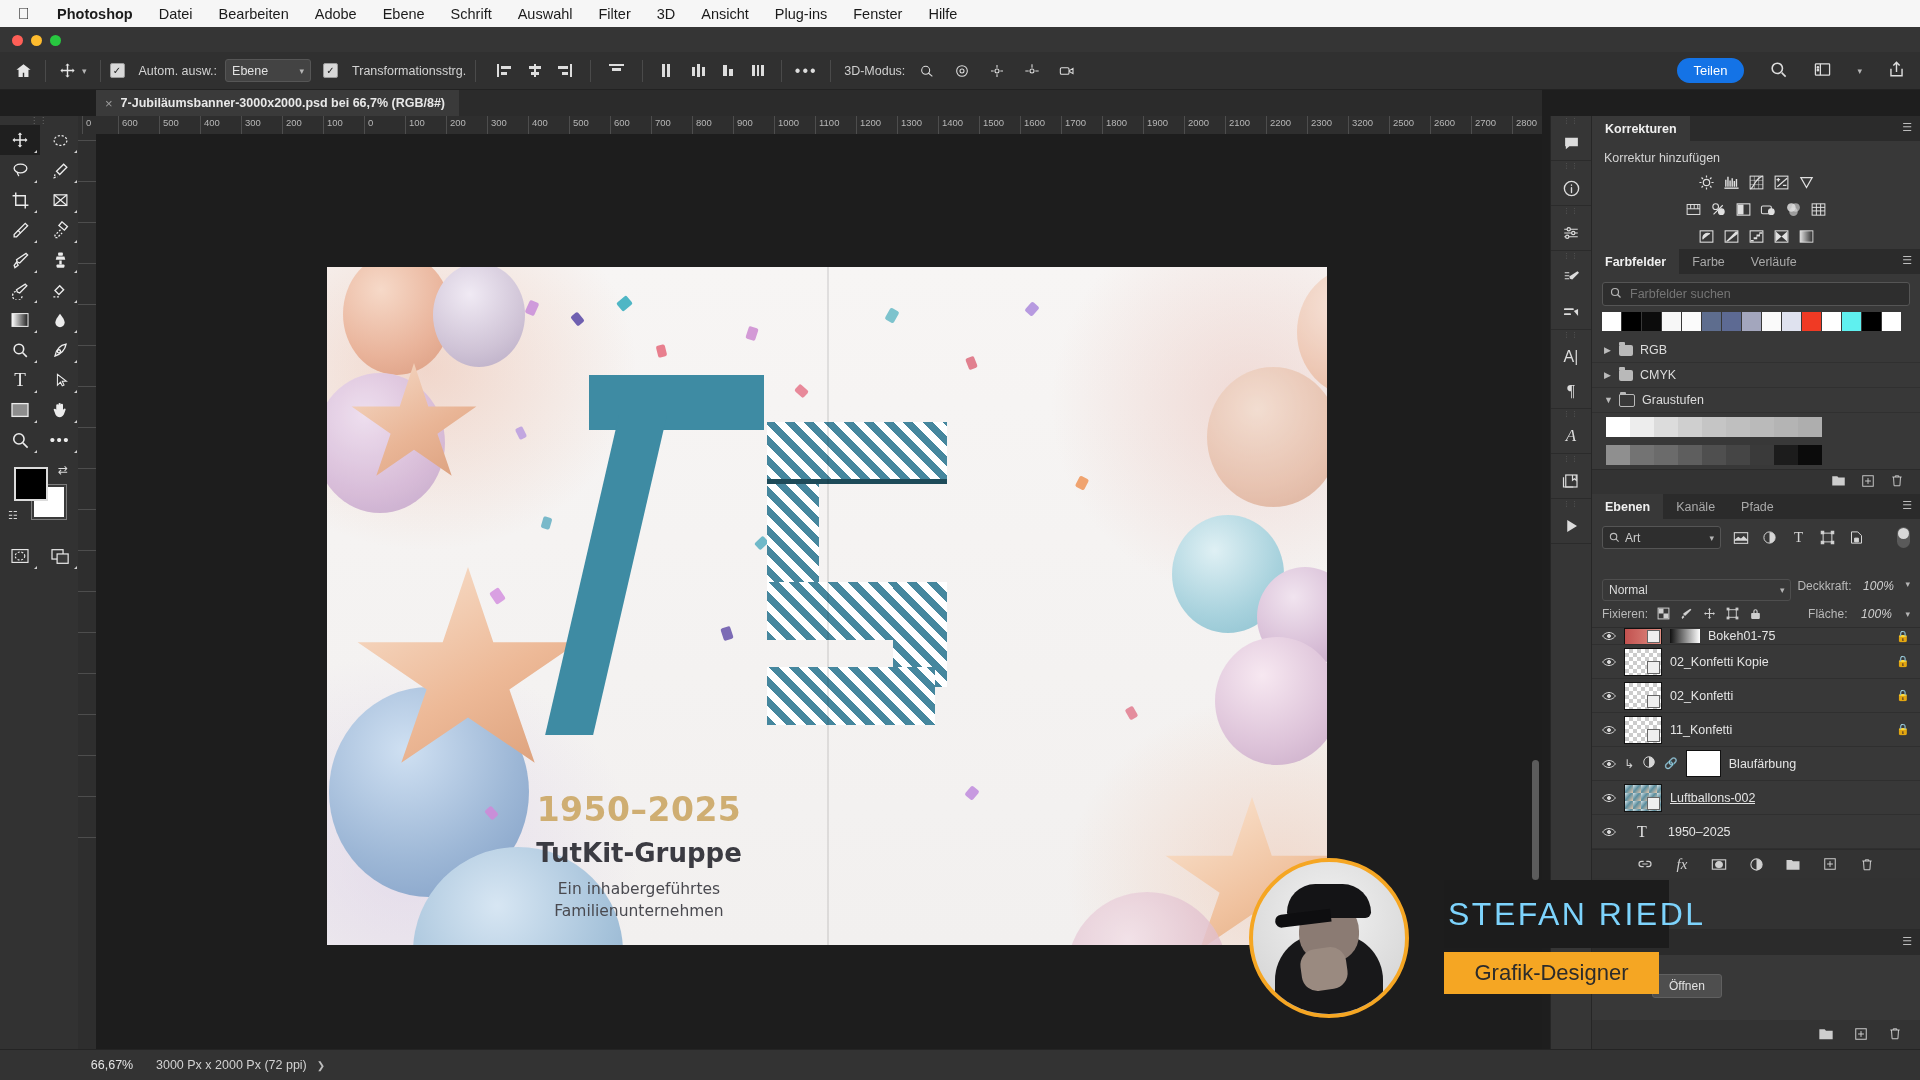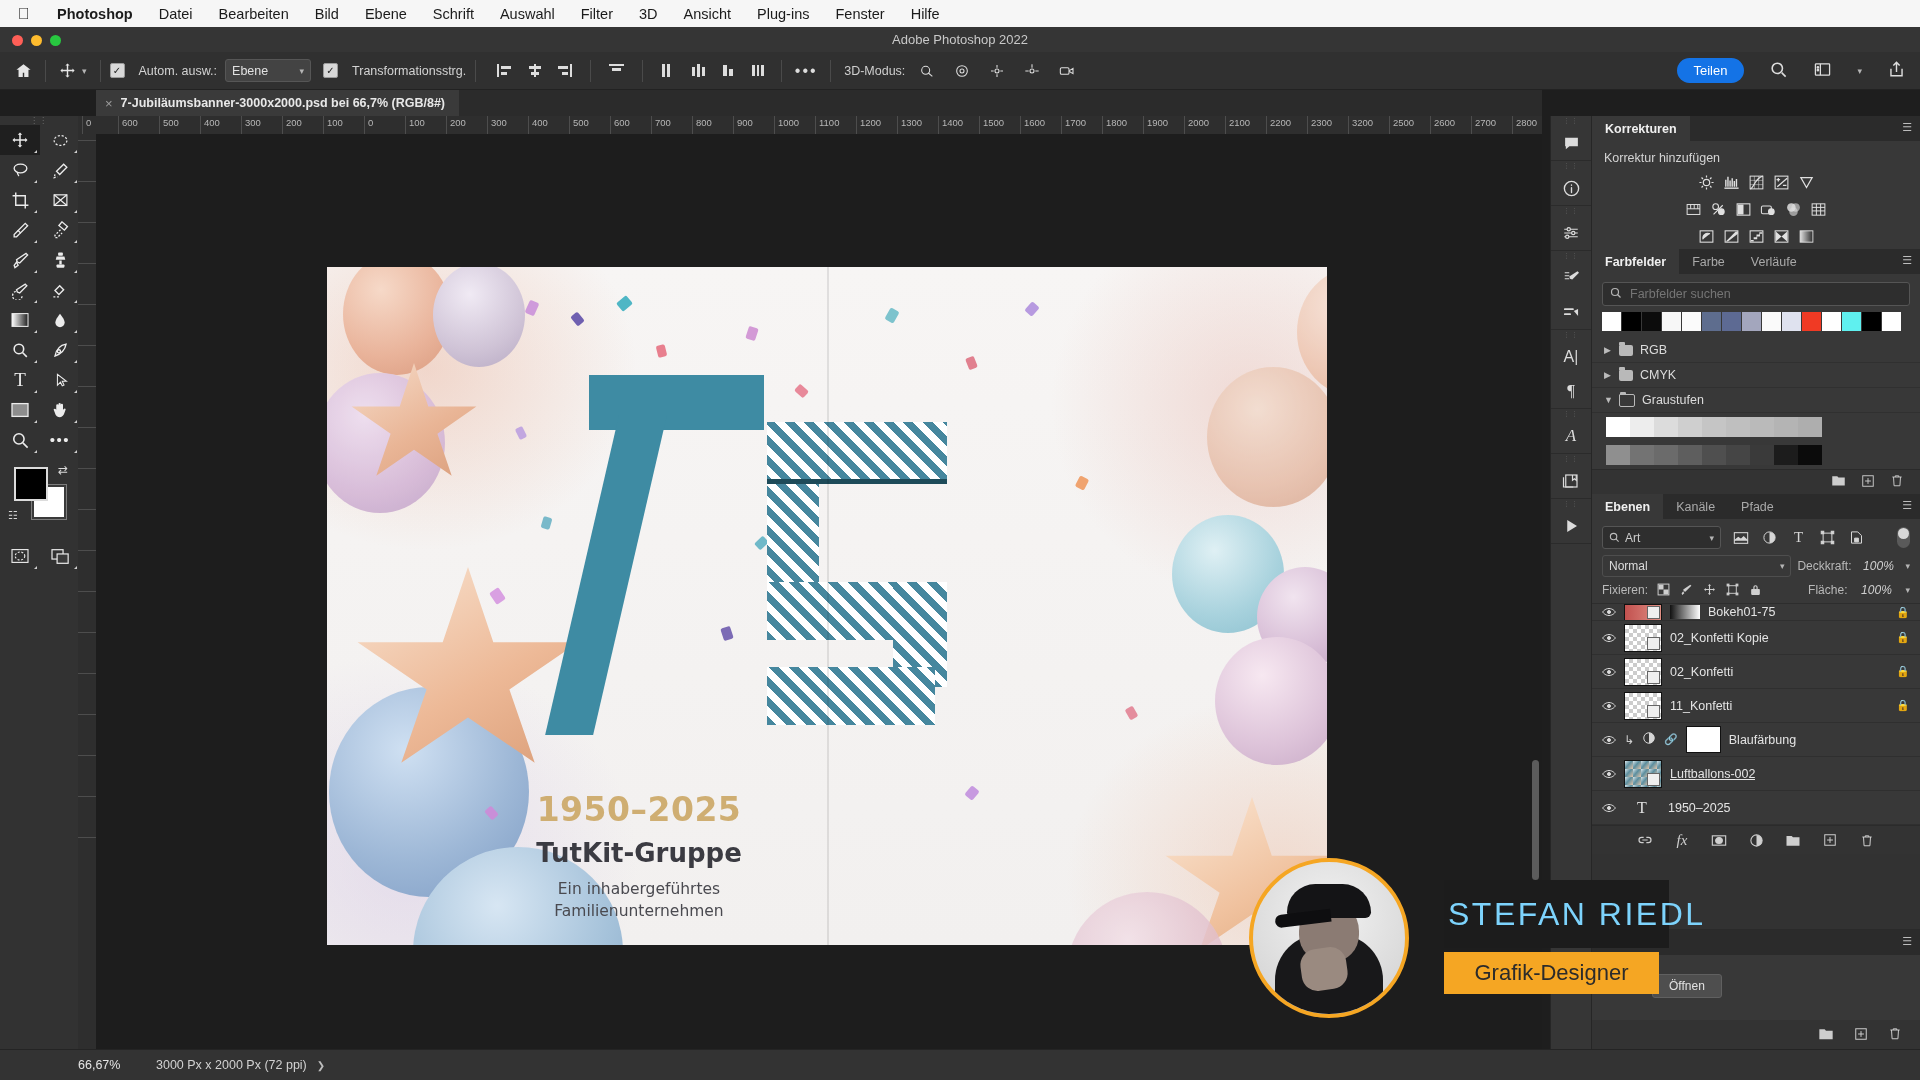--- a/index.html
+++ b/index.html
@@ -127,21 +127,21 @@
   .gsgrid{display:flex;flex-wrap:wrap;padding:4px 0 4px 14px;}
   .gsgrid i{display:block;width:24px;height:20px;}
   .swp-foot{height:24px;display:flex;align-items:center;justify-content:flex-end;gap:15px;padding-right:16px;background:#333;border-top:1px solid #2a2a2a;color:#cdcdcd;}
 
   .lay-body{background:#383838;}
   .lay-filter{display:flex;align-items:center;gap:10px;padding:7px 10px 6px;}
   .lf-sel{flex:0 0 auto;width:105px;height:21px;background:#2e2e2e;border:1px solid #555;border-radius:3px;display:flex;align-items:center;justify-content:space-between;padding:0 6px;font-size:12px;color:#ccc;}
   .lf-ic{width:19px;height:19px;display:flex;align-items:center;justify-content:center;color:#d6d6d6;}
   .toggle-pill{width:13px;height:21px;border-radius:7px;background:#5a5a5a;position:relative;margin-left:auto;}
   .toggle-pill:after{content:'';position:absolute;left:1px;top:1px;width:11px;height:11px;border-radius:50%;background:#d8d8d8;}
-  .blendrow{display:flex;align-items:center;gap:6px;padding:0 10px 5px;font-size:12px;color:#b9b9b9;}
+  .blendrow{display:flex;gap:6px;padding:0 10px 5px;font-size:12px;color:#b9b9b9;margin-top:24px;}
   .blend-sel{flex:1;height:20px;background:#383838;border:1px solid #4e4e4e;border-radius:3px;display:flex;align-items:center;justify-content:space-between;padding:0 6px;color:#dcdcdc;}
   .opa-val{width:42px;text-align:center;color:#cfcfcf;font-style:italic;}
   .lockrow{display:flex;align-items:center;gap:8px;padding:0 10px 6px;font-size:12px;color:#b9b9b9;}
   .lock-ic{width:15px;height:15px;display:flex;align-items:center;justify-content:center;color:#cfcfcf;}
 
   .layers{position:relative;background:#383838;border-top:1px solid #2d2d2d;}
   .lrow{height:33px;display:flex;align-items:center;gap:8px;padding:0 10px;border-bottom:1px solid #2f2f2f;position:relative;}
   .eye{width:14px;display:flex;justify-content:center;color:#dcdcdc;}
   .thumb{width:36px;height:26px;border:1px solid #111;background-image:linear-gradient(45deg,#ccc 25%,transparent 25%),linear-gradient(-45deg,#ccc 25%,transparent 25%),linear-gradient(45deg,transparent 75%,#ccc 75%),linear-gradient(-45deg,transparent 75%,#ccc 75%);background-size:8px 8px;background-position:0 0,0 4px,4px -4px,-4px 0px;background-color:#fff;position:relative;flex:0 0 auto;}
   .smart{position:absolute;right:1px;bottom:1px;width:11px;height:11px;background:#efefef;border:1px solid #666;}
@@ -153,21 +153,21 @@
   .lay-foot{height:28px;background:#333;display:flex;align-items:center;justify-content:center;gap:19px;color:#cfcfcf;border-top:1px solid #2b2b2b;}
   .lay-foot .fi{display:flex;align-items:center;justify-content:center;width:18px;height:18px;}
 
   .libpanel{position:absolute;left:0;right:0;bottom:0;height:120px;background:#383838;border-top:1px solid #2a2a2a;}
   .libtabs{height:25px;background:#2b2b2b;display:flex;align-items:center;position:relative;}
   .libbtn{position:absolute;left:60px;top:44px;background:#4e4e4e;border:1px solid #606060;border-radius:3px;padding:4px 16px;font-size:12px;color:#e2e2e2;}
   .dock-foot{position:absolute;left:0;right:0;bottom:0;height:30px;background:#333;display:flex;align-items:center;justify-content:flex-end;gap:20px;padding-right:18px;}
 
   
   .statusbar{position:absolute;left:0;bottom:0;width:1920px;height:30px;background:#333;border-top:1px solid #242424;display:flex;align-items:center;}
-  .zoomfield{margin-left:78px;width:68px;font-size:12.5px;color:#e5e5e5;}
+  .zoomfield{margin-left:78px;width:68px;font-size:12.5px;color:#e5e5e5;text-align:center;}
   .statinfo{font-size:12.5px;color:#d2d2d2;margin-left:10px;}
   .statarw{margin-left:10px;font-size:10px;color:#bdbdbd;}
   .hscroll{position:absolute;left:690px;bottom:9px;width:470px;height:7px;background:#5c5c5c;border-radius:4px;}
   .vscroll{position:absolute;right:381px;top:760px;width:7px;height:120px;background:#5c5c5c;border-radius:4px;}
 
   
   .overlay{position:absolute;left:1249px;top:856px;width:420px;height:150px;}
   .ov-bar{position:absolute;left:195px;top:24px;width:225px;height:68px;background:#1c1c1c;display:flex;align-items:center;justify-content:flex-start;padding-left:4px;box-sizing:border-box;}
   .ov-name{font-size:32px;color:#7dd3fc;letter-spacing:2.5px;font-weight:300;white-space:nowrap;}
   .ov-role-bg{position:absolute;left:195px;top:96px;width:215px;height:42px;background:#f5a623;}
@@ -182,39 +182,38 @@
 </head>
 <body>
 
 <div class="app">
 
   <div class="macbar">
     <div class="apple"></div>
     <div class="mitem bold">Photoshop</div>
     <div class="mitem">Datei</div>
     <div class="mitem">Bearbeiten</div>
-    <div class="mitem">Bild</div>
+    <div class="mitem">Adobe</div>
     <div class="mitem">Ebene</div>
     <div class="mitem">Schrift</div>
     <div class="mitem">Auswahl</div>
     <div class="mitem">Filter</div>
     <div class="mitem">3D</div>
     <div class="mitem">Ansicht</div>
     <div class="mitem">Plug-ins</div>
     <div class="mitem">Fenster</div>
     <div class="mitem">Hilfe</div>
   </div>
 
   <div class="titlebar">
     <div class="traffic">
       <i class="r"></i>
       <i class="y"></i>
       <i class="g"></i>
     </div>
-    <div class="tt">Adobe Photoshop 2022</div>
   </div>
 
   <div class="optbar">
     <div class="homebtn">
       <svg width="17" height="17" viewBox="0 0 24 24">
           <path d="M12 3 2 11h3v10h6v-6h2v6h6V11h3z" fill="#e6e6e6"></path>
         </svg>
     </div>
     <div class="ob-sep"></div>
     <div class="tool-cur">

